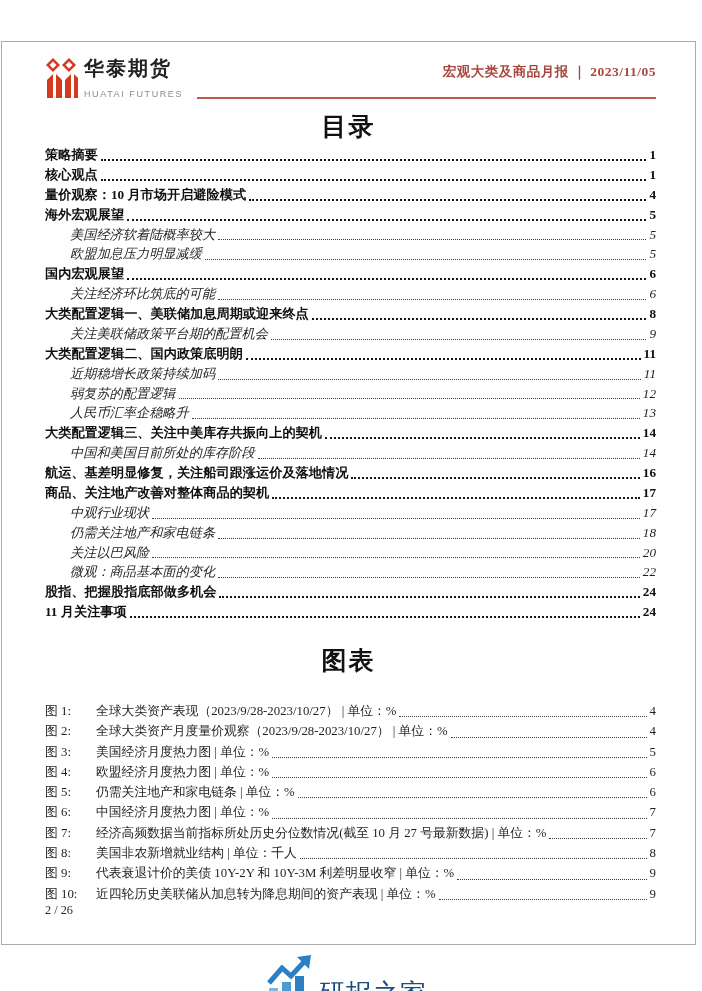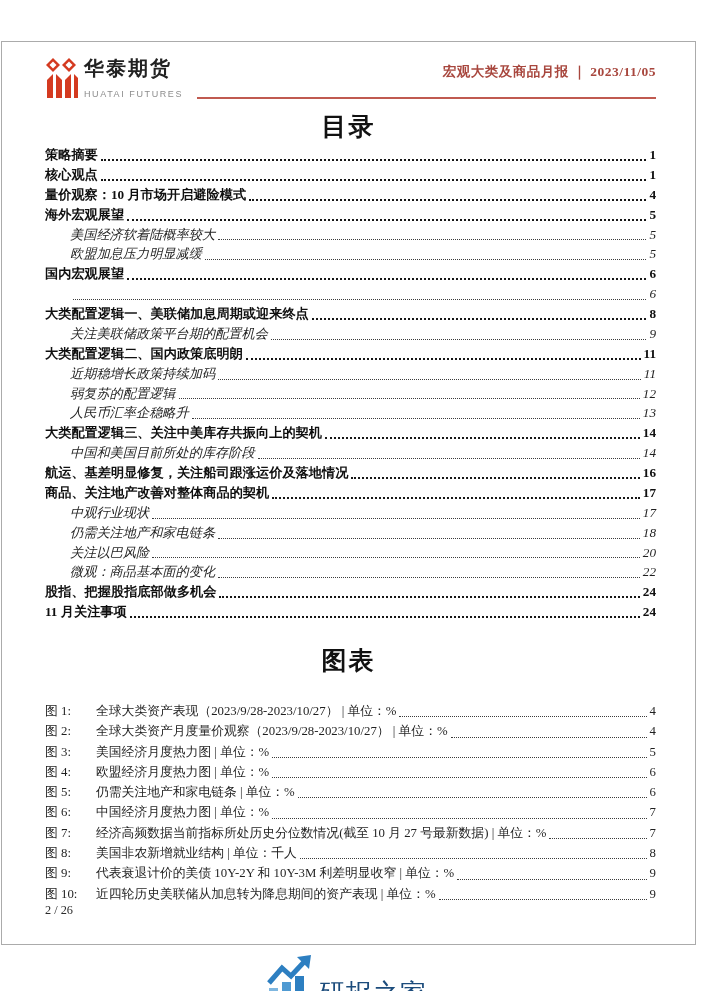--- a/index.html
+++ b/index.html
@@ -121,20 +121,21 @@
         <span class="pageno">5</span>
       </div>
 
       <div class="row bold">
         <span>国内宏观展望</span>
         <span class="leader"></span>
         <span class="pageno">6</span>
       </div>
 
       <div class="row level2">
+        <span>关注经济环比筑底的可能</span>
         <span class="leader"></span>
         <span class="pageno">6</span>
       </div>
 
       <div class="row bold">
         <span>大类配置逻辑一、美联储加息周期或迎来终点</span>
         <span class="leader"></span>
         <span class="pageno">8</span>
       </div>
 

